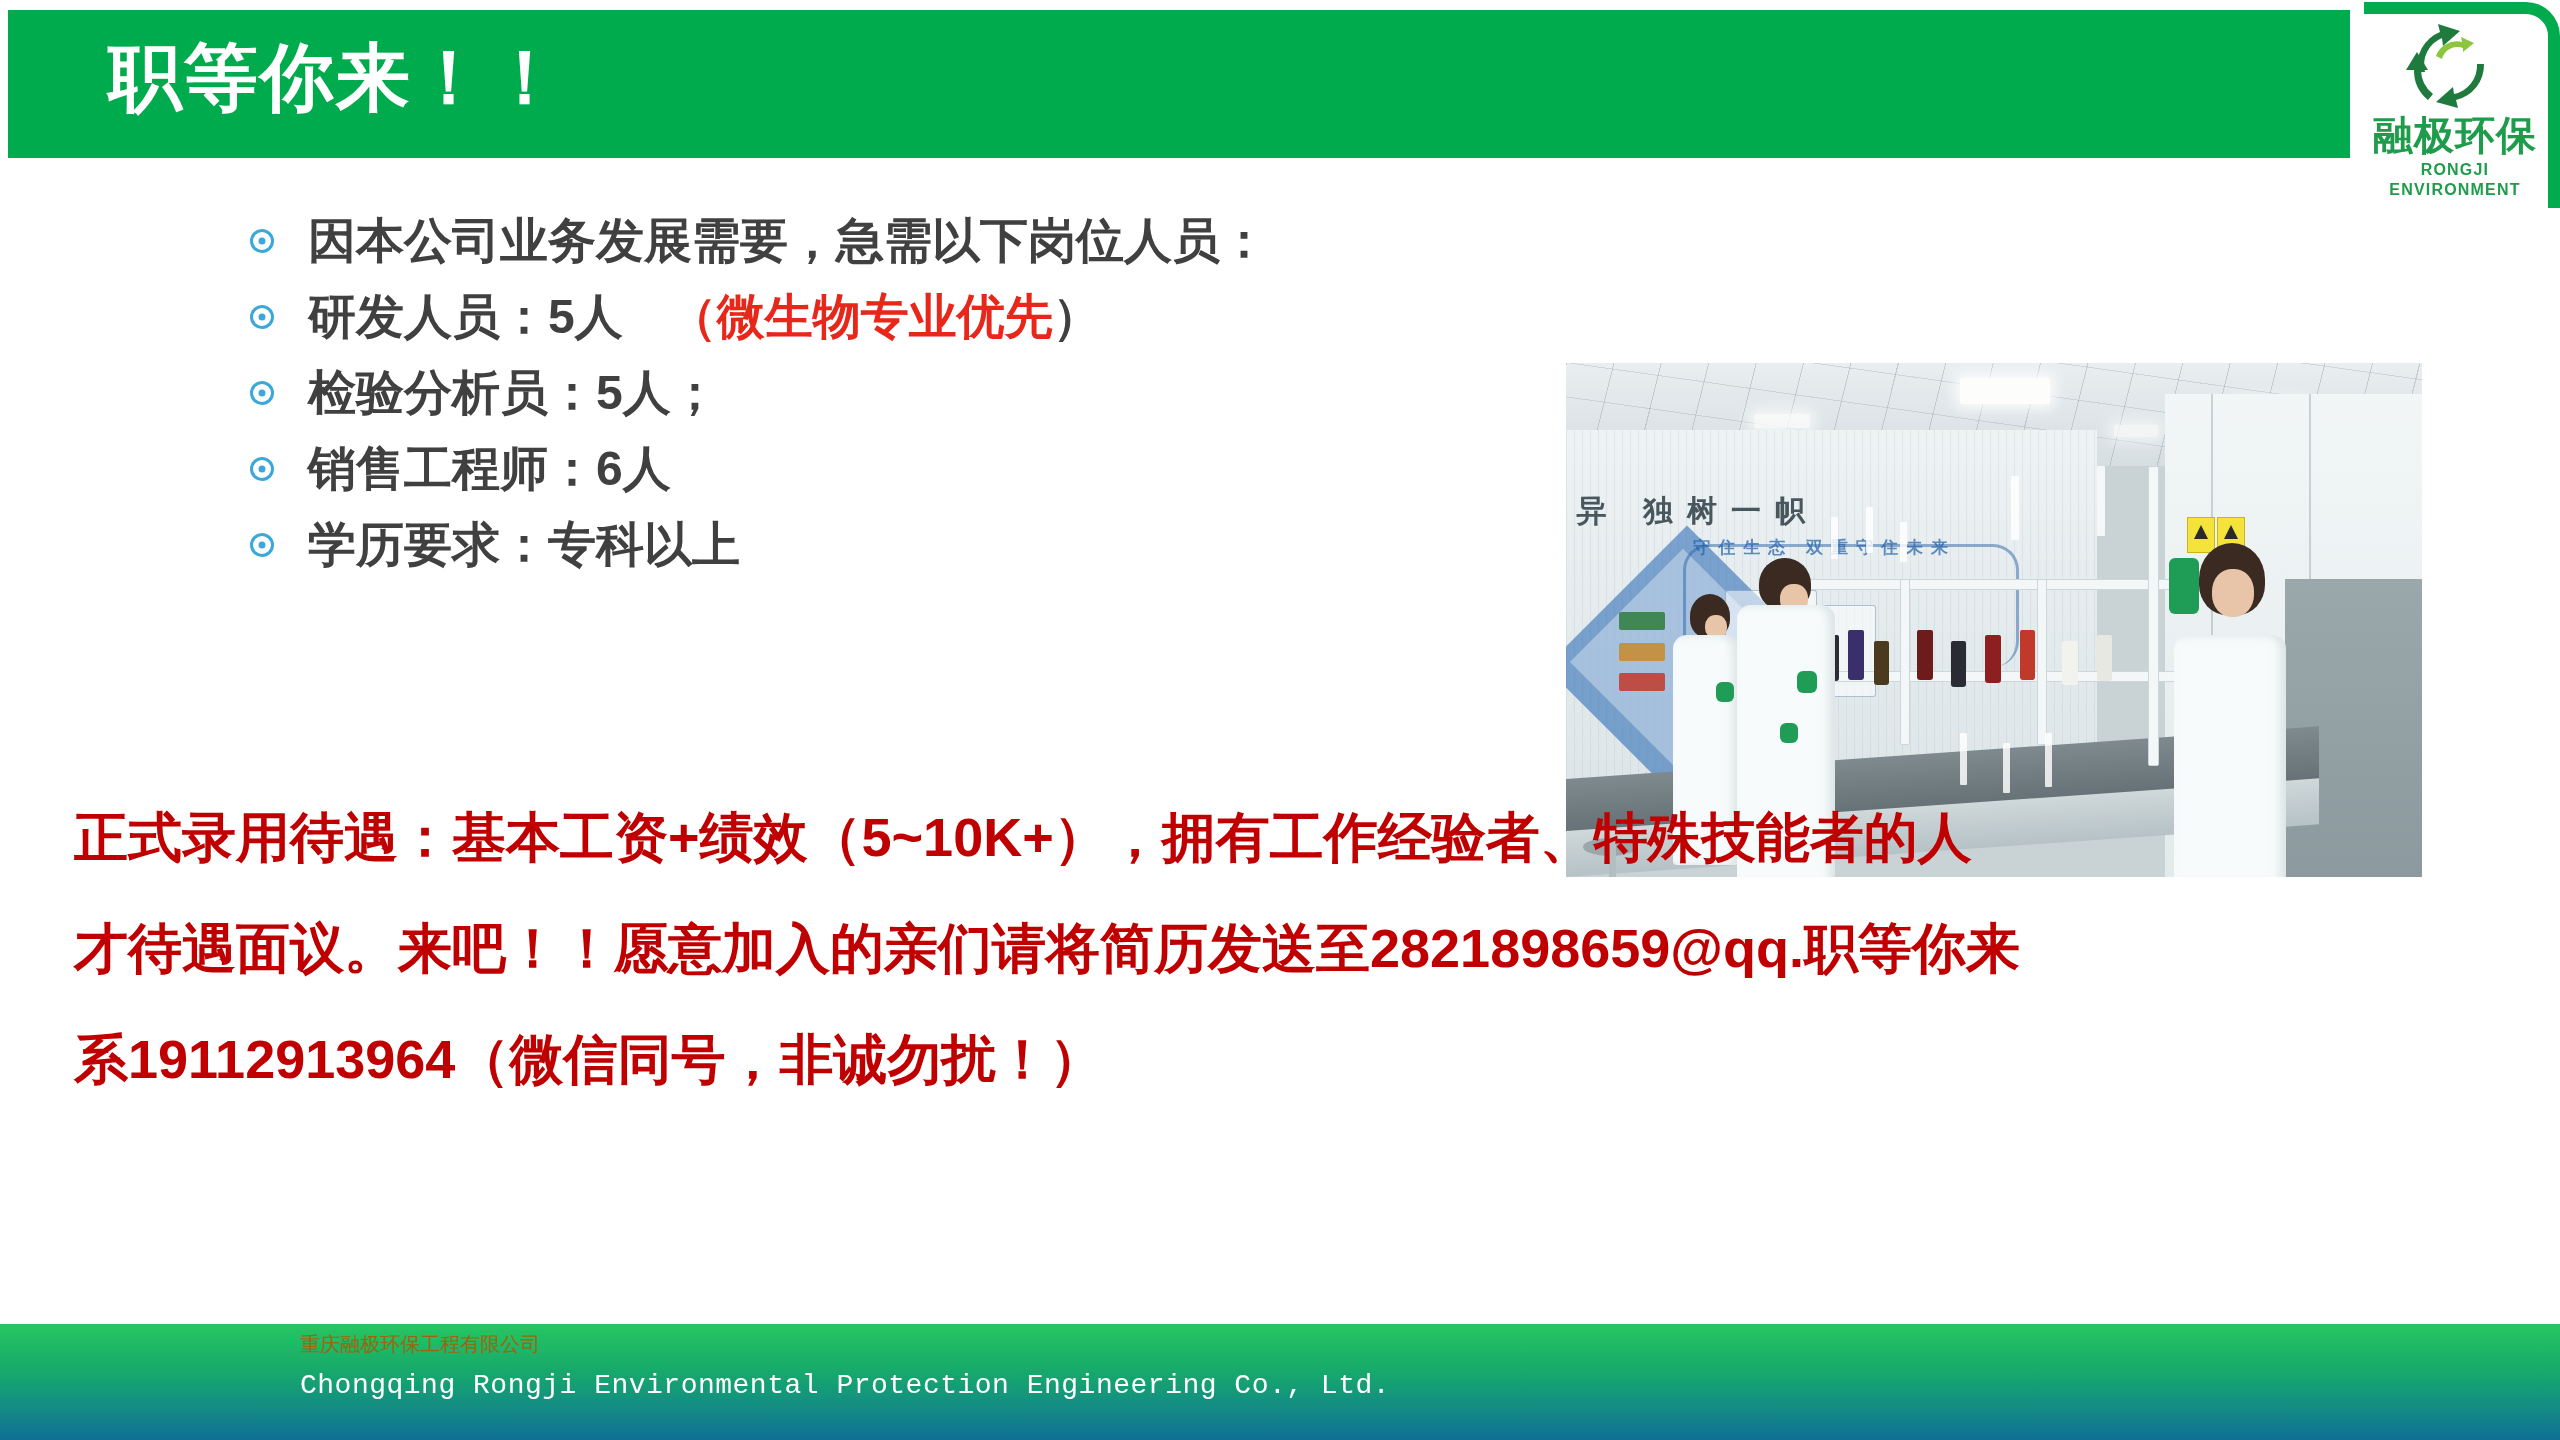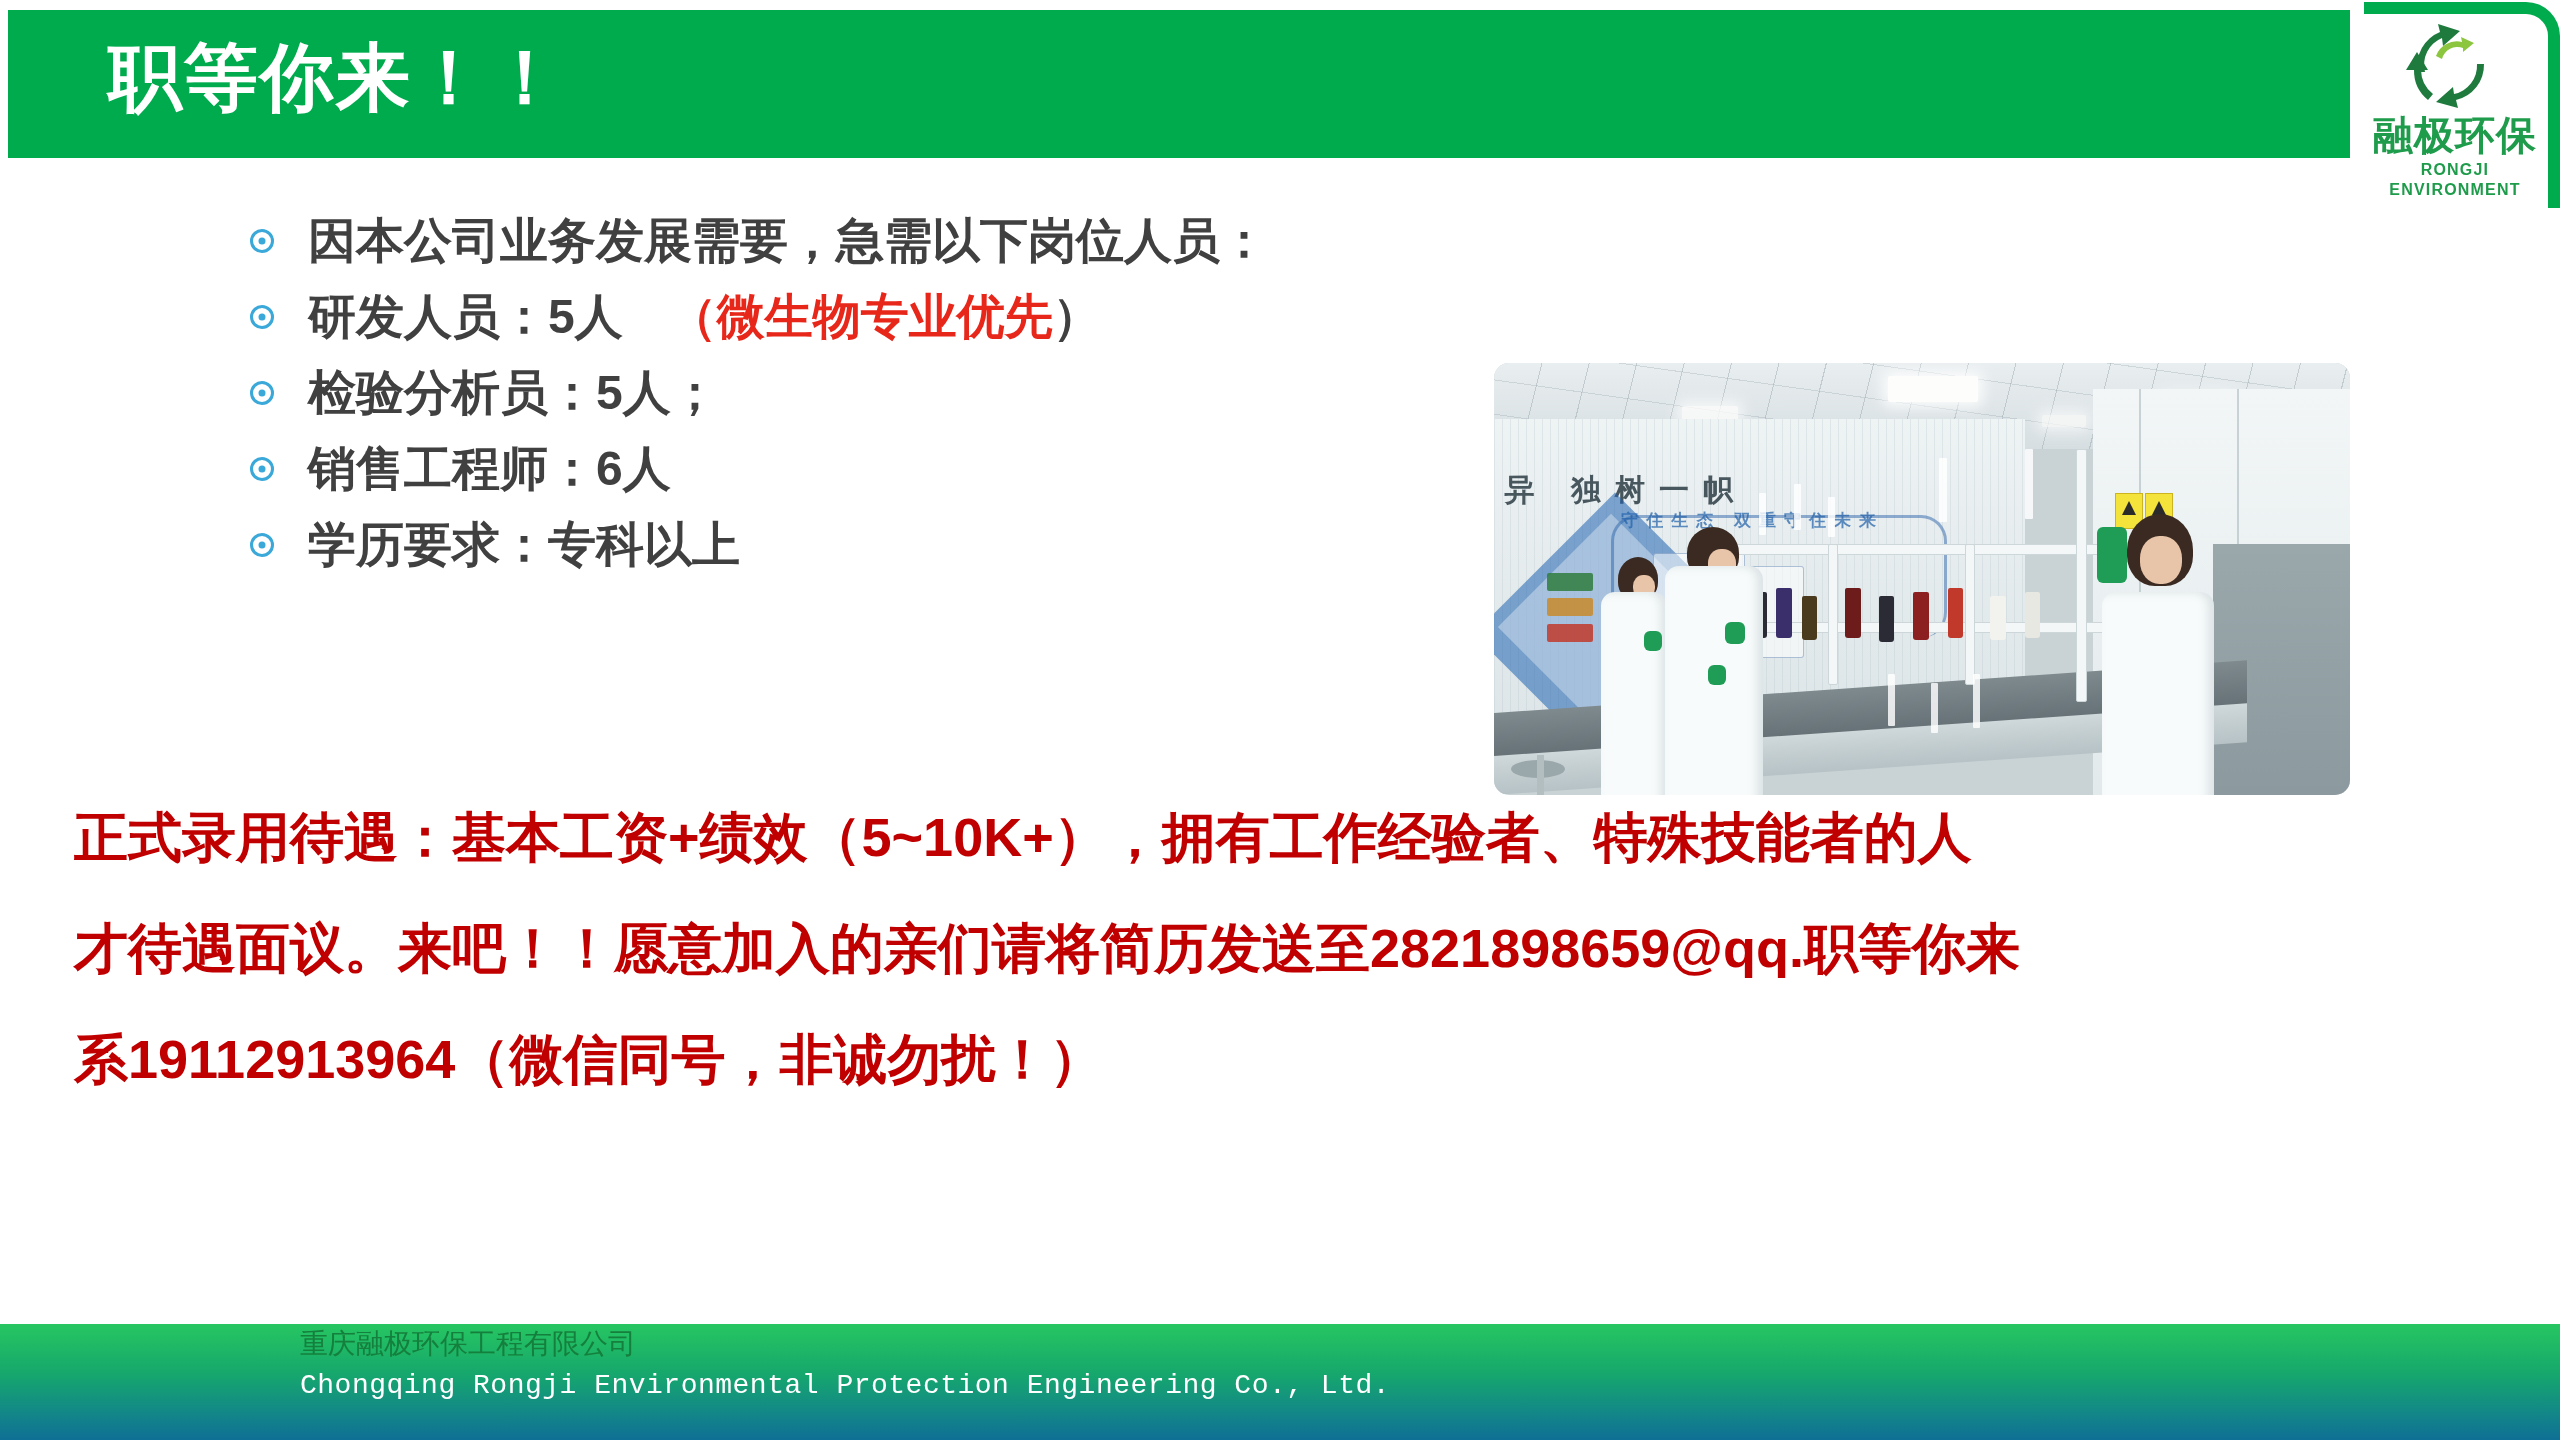--- a/index.html
+++ b/index.html
@@ -143,27 +143,26 @@
   }
   .bullet-note-tail {
     color: #404040;
     font-weight: bold;
   }
   .note-gap { display: inline-block; width: 46px; }
 
   
   #lab-photo {
     position: absolute;
-    left: 1494px;
+    left: 1566px;
     top: 363px;
     width: 856px;
-    height: 432px;
+    height: 514px;
     overflow: hidden;
     background: #c9d3d6;
-    border-radius: 15px;
   }
   .photo-inner { position: absolute; inset: 0; }
   
   .ph-ceiling {
     position: absolute; left: 0; top: 0; width: 100%; height: 20%;
     background: linear-gradient(180deg, #e9eef0 0%, #d6dee1 100%);
   }
   .ph-ceiling-grid {
     position: absolute; left: 0; top: 0; width: 100%; height: 100%;
     background:
@@ -290,22 +289,22 @@
     left: 0;
     bottom: 0;
     width: 100%;
     height: 116px;
     background: linear-gradient(180deg, #27c661 0%, #16a86c 42%, #138a86 74%, #0f6f95 100%);
   }
   #footer-cn {
     position: absolute;
     left: 300px;
     top: 1326px;
-    font-size: 28px;
-    color: #15803d;
+    font-size: 20px;
+    color: #a16207;
     line-height: 36px;
     white-space: nowrap;
   }
   #footer-en {
     position: absolute;
     left: 300px;
     top: 1368px;
     font-size: 28px;
     color: #ffffff;
     font-family: "Liberation Mono", "DejaVu Sans Mono", monospace;

